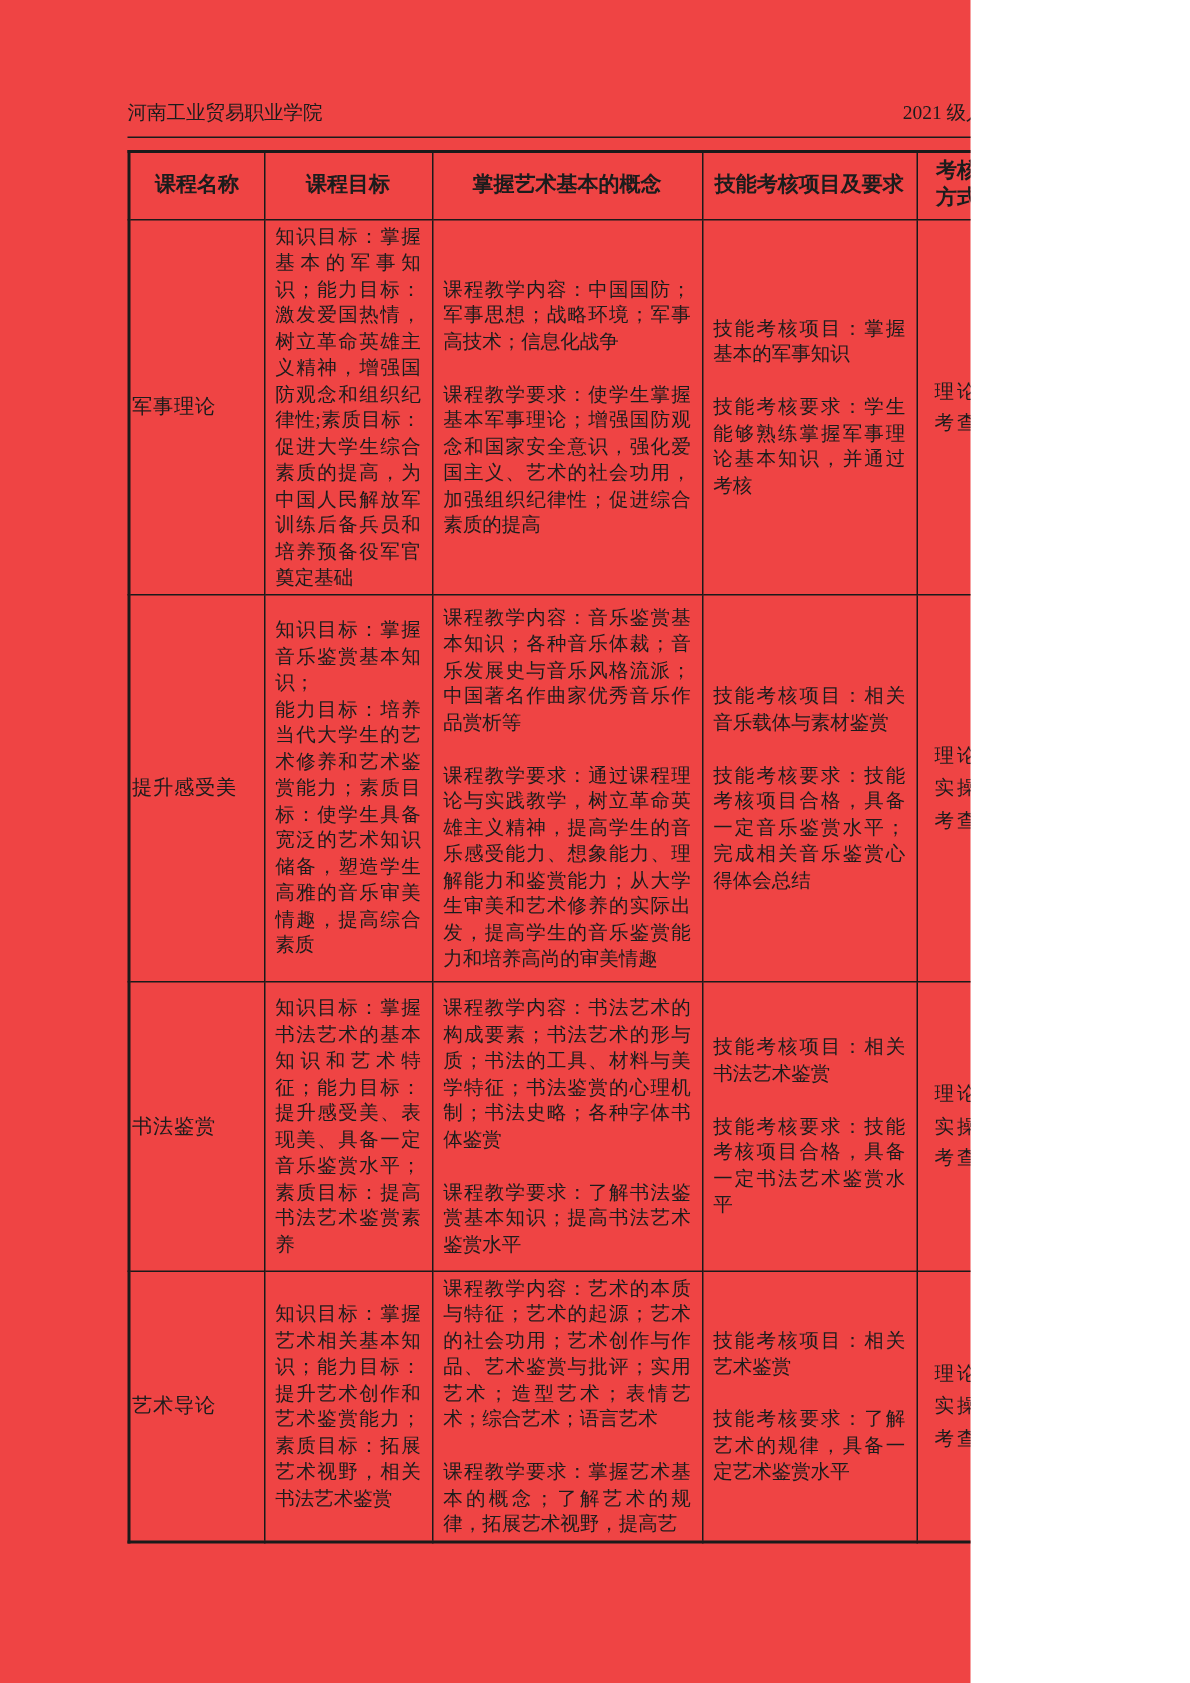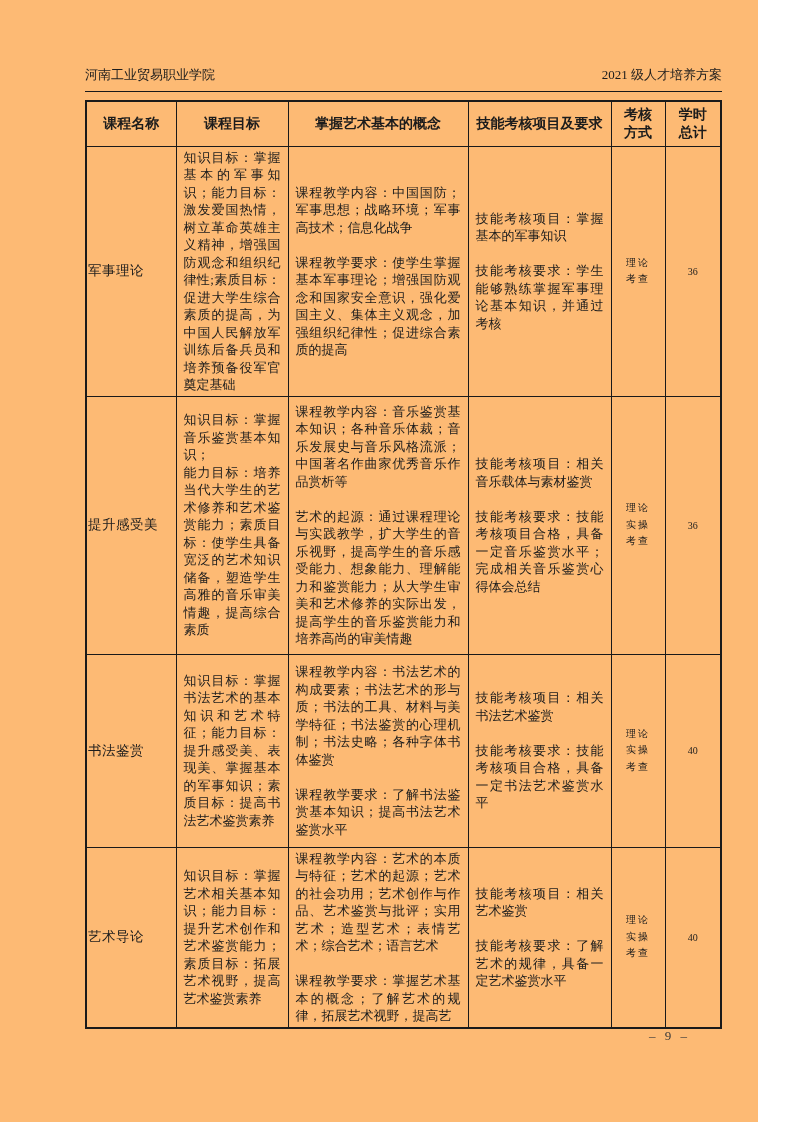--- a/index.html
+++ b/index.html
@@ -2,23 +2,23 @@
 <html><head>
 <meta charset="utf-8">
 <style>
   html, body {
     margin: 0;
     padding: 0;
     background: #ffffff;
   }
   .page {
     position: relative;
-    width: 758px;
+    width: 647px;
     height: 1122px;
-    background: #fdba74;
+    background: #ef4444;
     font-family: "Liberation Serif", "DejaVu Serif", serif;
     color: #1c1c1c;
     overflow: hidden;
   }
   .doc-header {
     position: absolute;
     left: 85px;
     top: 66px;
     width: 637px;
     display: flex;
@@ -67,21 +67,21 @@
     vertical-align: middle;
     text-align: justify;
     text-justify: inter-ideograph;
     white-space: pre-wrap;
     padding: 2px 7px;
     margin-left: 25px;
   }
   td.cell-method {
     text-align: center;
     vertical-align: middle;
-    font-size: 10px;
+    font-size: 13px;
     line-height: 1.65;
     letter-spacing: 2px;
     white-space: pre-line;
   }
   td.cell-hours {
     text-align: center;
     vertical-align: middle;
     font-size: 10px;
     font-family: "Liberation Serif", "DejaVu Serif", serif;
   }
@@ -128,60 +128,60 @@
         <th>学时
 总计</th>
       </tr>
     </thead>
     <tbody>
       <tr class="r0">
         <td class="cell-name">军事理论</td>
         <td class="cell-obj">知识目标：掌握基本的军事知识；能力目标：激发爱国热情，树立革命英雄主义精神，增强国防观念和组织纪律性;素质目标：促进大学生综合素质的提高，为中国人民解放军训练后备兵员和培养预备役军官奠定基础</td>
         <td class="cell-content">课程教学内容：中国国防；军事思想；战略环境；军事高技术；信息化战争
 
-课程教学要求：使学生掌握基本军事理论；增强国防观念和国家安全意识，强化爱国主义、集体主义观念，加强组织纪律性；促进综合素质的提高</td>
+课程教学要求：使学生掌握基本军事理论；增强国防观念和国家安全意识，强化爱国主义、艺术的社会功用，加强组织纪律性；促进综合素质的提高</td>
         <td class="cell-assess">技能考核项目：掌握基本的军事知识
 
 技能考核要求：学生能够熟练掌握军事理论基本知识，并通过考核</td>
         <td class="cell-method">理论
 考查</td>
         <td class="cell-hours">36</td>
       </tr>
       <tr class="r1">
         <td class="cell-name">提升感受美</td>
         <td class="cell-obj">知识目标：掌握音乐鉴赏基本知识；
 能力目标：培养当代大学生的艺术修养和艺术鉴赏能力；素质目标：使学生具备宽泛的艺术知识储备，塑造学生高雅的音乐审美情趣，提高综合素质</td>
         <td class="cell-content">课程教学内容：音乐鉴赏基本知识；各种音乐体裁；音乐发展史与音乐风格流派；中国著名作曲家优秀音乐作品赏析等
 
-艺术的起源：通过课程理论与实践教学，扩大学生的音乐视野，提高学生的音乐感受能力、想象能力、理解能力和鉴赏能力；从大学生审美和艺术修养的实际出发，提高学生的音乐鉴赏能力和培养高尚的审美情趣</td>
+课程教学要求：通过课程理论与实践教学，树立革命英雄主义精神，提高学生的音乐感受能力、想象能力、理解能力和鉴赏能力；从大学生审美和艺术修养的实际出发，提高学生的音乐鉴赏能力和培养高尚的审美情趣</td>
         <td class="cell-assess">技能考核项目：相关音乐载体与素材鉴赏
 
 技能考核要求：技能考核项目合格，具备一定音乐鉴赏水平；完成相关音乐鉴赏心得体会总结</td>
         <td class="cell-method">理论
 实操
 考查</td>
         <td class="cell-hours">36</td>
       </tr>
       <tr class="r2">
         <td class="cell-name">书法鉴赏</td>
-        <td class="cell-obj">知识目标：掌握书法艺术的基本知识和艺术特征；能力目标：提升感受美、表现美、掌握基本的军事知识；素质目标：提高书法艺术鉴赏素养</td>
+        <td class="cell-obj">知识目标：掌握书法艺术的基本知识和艺术特征；能力目标：提升感受美、表现美、具备一定音乐鉴赏水平；素质目标：提高书法艺术鉴赏素养</td>
         <td class="cell-content">课程教学内容：书法艺术的构成要素；书法艺术的形与质；书法的工具、材料与美学特征；书法鉴赏的心理机制；书法史略；各种字体书体鉴赏
 
 课程教学要求：了解书法鉴赏基本知识；提高书法艺术鉴赏水平</td>
         <td class="cell-assess">技能考核项目：相关书法艺术鉴赏
 
 技能考核要求：技能考核项目合格，具备一定书法艺术鉴赏水平</td>
         <td class="cell-method">理论
 实操
 考查</td>
         <td class="cell-hours">40</td>
       </tr>
       <tr class="r3">
         <td class="cell-name">艺术导论</td>
-        <td class="cell-obj">知识目标：掌握艺术相关基本知识；能力目标：提升艺术创作和艺术鉴赏能力；素质目标：拓展艺术视野，提高艺术鉴赏素养</td>
+        <td class="cell-obj">知识目标：掌握艺术相关基本知识；能力目标：提升艺术创作和艺术鉴赏能力；素质目标：拓展艺术视野，相关书法艺术鉴赏</td>
         <td class="cell-content">课程教学内容：艺术的本质与特征；艺术的起源；艺术的社会功用；艺术创作与作品、艺术鉴赏与批评；实用艺术；造型艺术；表情艺术；综合艺术；语言艺术
 
 课程教学要求：掌握艺术基本的概念；了解艺术的规律，拓展艺术视野，提高艺</td>
         <td class="cell-assess">技能考核项目：相关艺术鉴赏
 
 技能考核要求：了解艺术的规律，具备一定艺术鉴赏水平</td>
         <td class="cell-method">理论
 实操
 考查</td>
         <td class="cell-hours">40</td>

